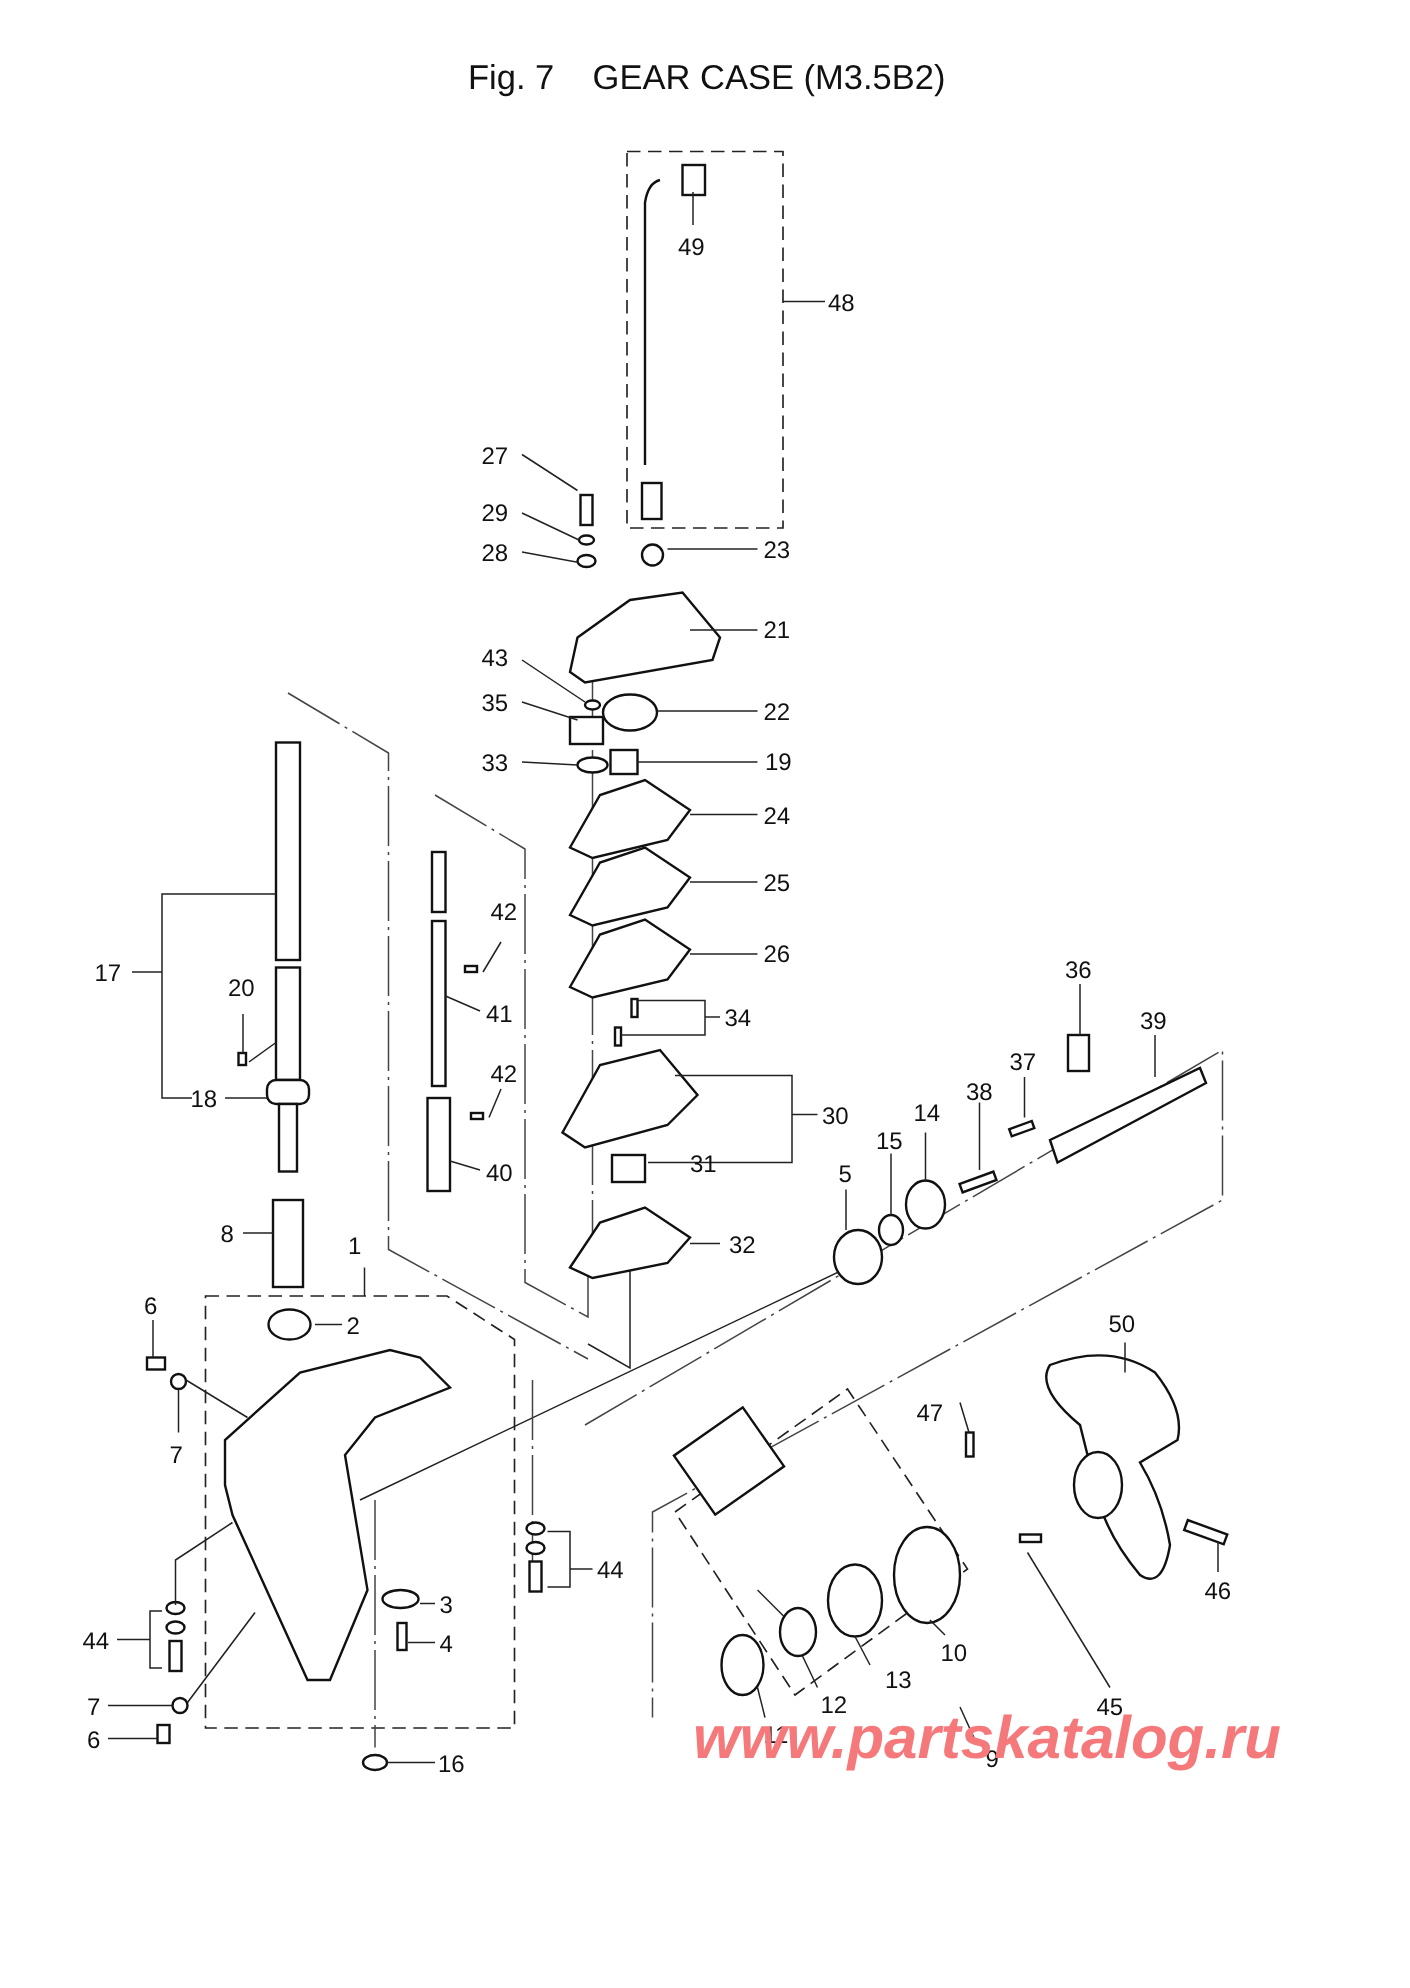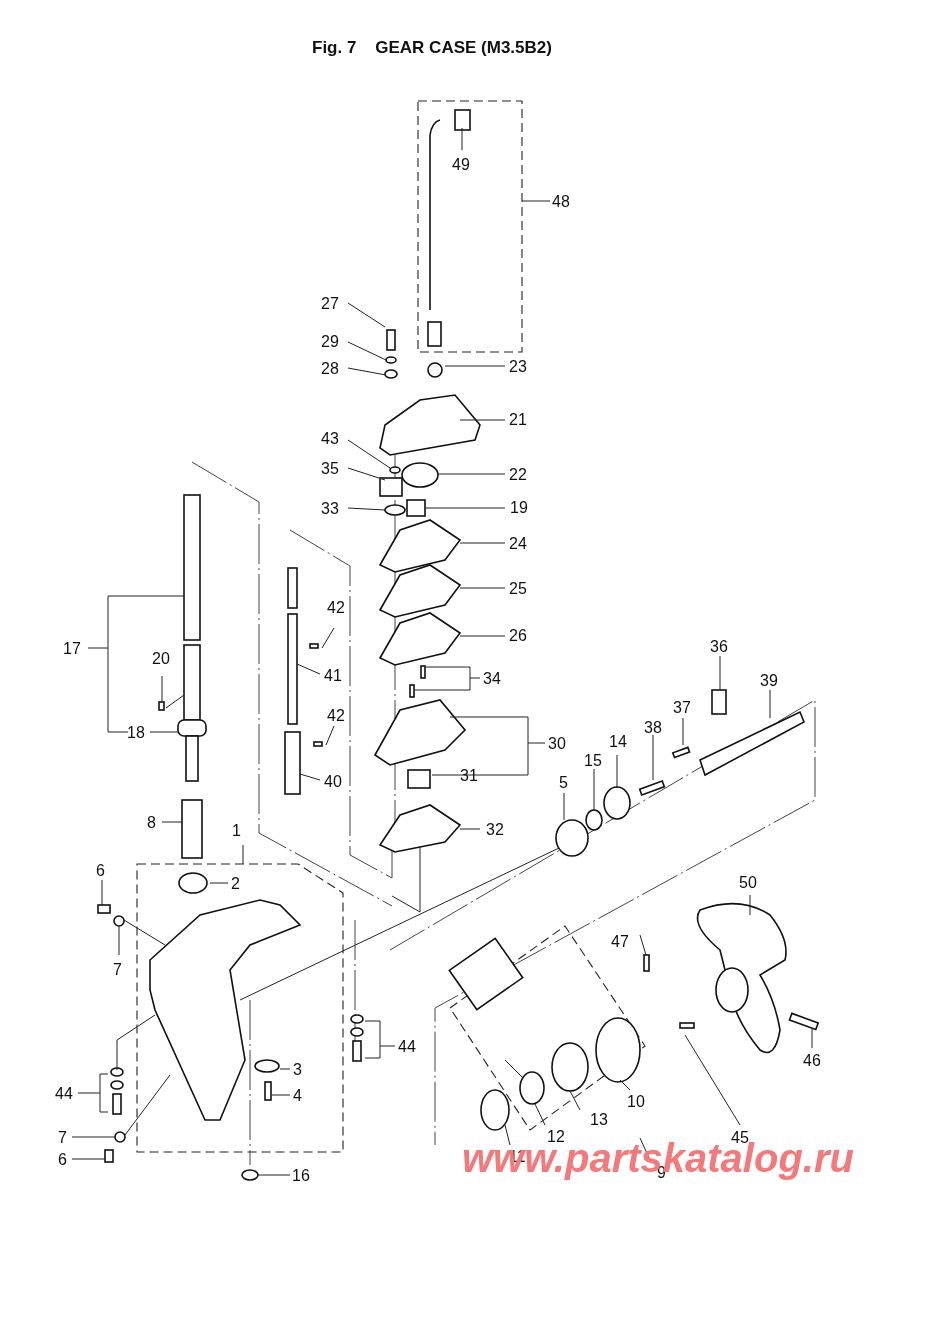--- a/index.html
+++ b/index.html
@@ -1,17 +1,17 @@
 <!DOCTYPE html>
 <html><head>
 <meta charset="utf-8">
 <style>
   html,body{margin:0;padding:0;background:#fff;}
   body{width:940px;height:1325px;position:relative;overflow:hidden;font-family:"Liberation Sans",sans-serif;}
-  #title{position:absolute;left:312px;top:38px;font-size:17px;color:#111;white-space:pre;font-weight:bold;}
+  #title{position:absolute;left:312px;top:38px;font-size:23px;color:#111;white-space:pre;}
   svg{position:absolute;left:0;top:0;}
   .lbl{font-family:"Liberation Sans",sans-serif;font-size:16px;fill:#111;}
   .wm{font-family:"Liberation Sans",sans-serif;font-size:40px;font-weight:bold;font-style:italic;fill:#f5787a;}
   .part{fill:#fff;stroke:#111;stroke-width:1.6;}
   .ln{stroke:#222;stroke-width:1;fill:none;}
   .dash{stroke:#222;stroke-width:1.1;fill:none;stroke-dasharray:9 5;}
   .dd{stroke:#444;stroke-width:1;fill:none;stroke-dasharray:40 4 2 4;}
 </style>
 </head>
 <body>

